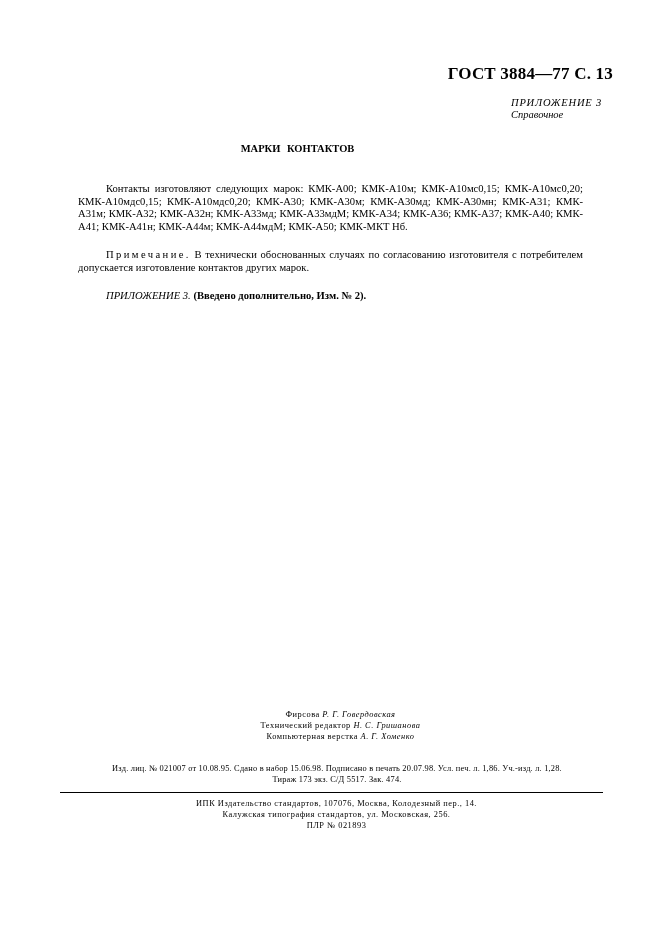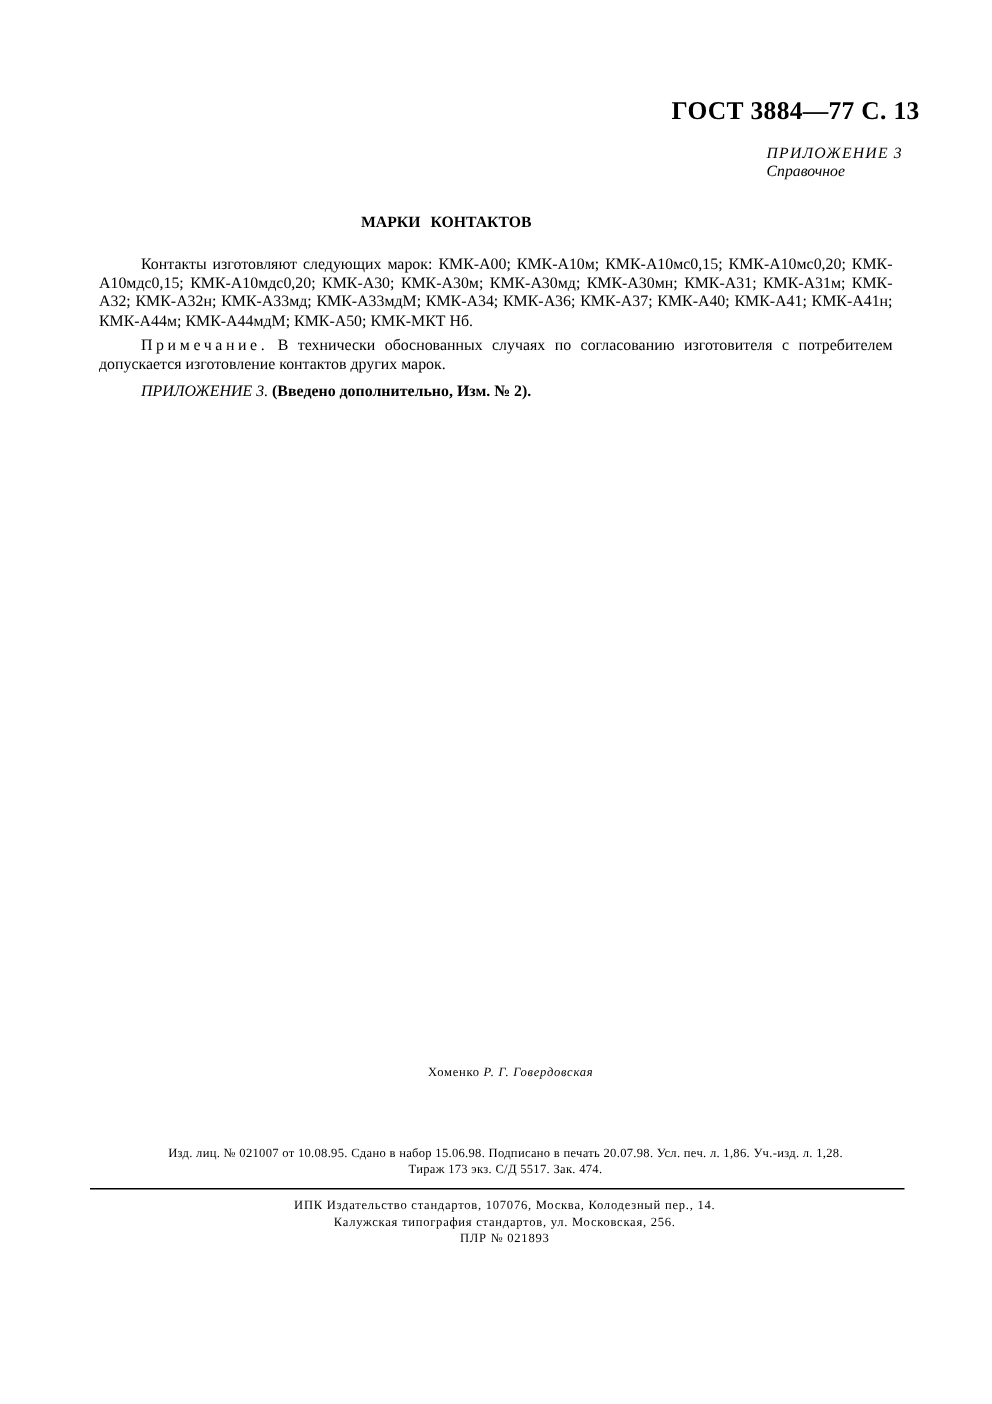--- a/index.html
+++ b/index.html
@@ -4,21 +4,21 @@
 <style>
   html, body { margin: 0; padding: 0; background: #ffffff; }
   body { width: 661px; height: 936px; position: relative; overflow: hidden;
          font-family: "Liberation Serif", "DejaVu Serif", serif; color: #000; }
   .abs { position: absolute; }
   .header { top: 64px; right: 48px; font-weight: bold; font-size: 17px; letter-spacing: 0.2px; }
   .appx { top: 97px; left: 511px; font-style: italic; font-size: 10.5px; letter-spacing: 0.8px; }
   .appx-sub { top: 109px; left: 511px; font-style: italic; font-size: 10.5px; }
   .title { top: 143px; left: 0; width: 583px; text-align: center; font-weight: bold; font-size: 10.5px; word-spacing: 4px; padding-left: 12px; box-sizing: border-box; }
   .body-text { top: 167px; left: 62px; width: 537px; font-size: 10.6px; line-height: 12.5px; text-align: justify; }
-  .body-text p { margin: 4px; text-indent: 28px; }
+  .body-text p { margin: 16px; text-indent: 28px; }
   .note-lead { letter-spacing: 2.4px; }
   .intro-line { margin-top: 6px !important; }
   .intro-line .it { font-style: italic; }
   .intro-line .b { font-weight: bold; }
   .credits { top: 709px; left: 0; width: 661px; text-align: center; font-size: 8.4px; line-height: 11px; letter-spacing: 0.5px; padding-left: 20px; box-sizing: border-box; }
   .credits .nm { font-style: italic; }
   .imprint { top: 763px; left: 62px; width: 550px; font-size: 8.4px; line-height: 11px; text-align: center; letter-spacing: 0.2px; }
   .divider { top: 792px; left: 60px; width: 543px; height: 0; border-top: 1px solid #000; }
   .publisher { top: 798px; left: 0; width: 661px; text-align: center; font-size: 8.4px; line-height: 11px; letter-spacing: 0.5px; padding-left: 12px; box-sizing: border-box; }
 </style>
@@ -31,21 +31,23 @@
 
 <div class="abs title">МАРКИ КОНТАКТОВ</div>
 
 <div class="abs body-text">
   <p>Контакты изготовляют следующих марок: КМК-А00; КМК-А10м; КМК-А10мс0,15; КМК-А10мс0,20; КМК-А10мдс0,15; КМК-А10мдс0,20; КМК-А30; КМК-А30м; КМК-А30мд; КМК-А30мн; КМК-А31; КМК-А31м; КМК-А32; КМК-А32н; КМК-А33мд; КМК-А33мдМ; КМК-А34; КМК-А36; КМК-А37; КМК-А40; КМК-А41; КМК-А41н; КМК-А44м; КМК-А44мдМ; КМК-А50; КМК-МКТ Нб.</p>
   <p><span class="note-lead">Примечание.</span><span> В технически обоснованных случаях по согласованию изготовителя с потребителем допускается изготовление контактов других марок.</span></p>
   <p class="intro-line"><span class="it">ПРИЛОЖЕНИЕ 3.</span><span class="b"> (Введено дополнительно, Изм. № 2).</span></p>
 </div>
 
 <div class="abs credits">
-  <div><span>Хоменко</span> <span class="nm">Р. Г. Говердовская</span></div>
+  <div><span>Фирсова</span> <span class="nm">Р. Г. Говердовская</span></div>
+  <div><span>Технический редактор</span> <span class="nm">Н. С. Гришанова</span></div>
+  <div><span>Компьютерная верстка</span> <span class="nm">А. Г. Хоменко</span></div>
 </div>
 
 <div class="abs imprint">
   <div>Изд. лиц. № 021007 от 10.08.95. Сдано в набор 15.06.98. Подписано в печать 20.07.98. Усл. печ. л. 1,86. Уч.-изд. л. 1,28.</div>
   <div>Тираж 173 экз. С/Д 5517. Зак. 474.</div>
 </div>
 
 <div class="abs divider"></div>
 
 <div class="abs publisher">

